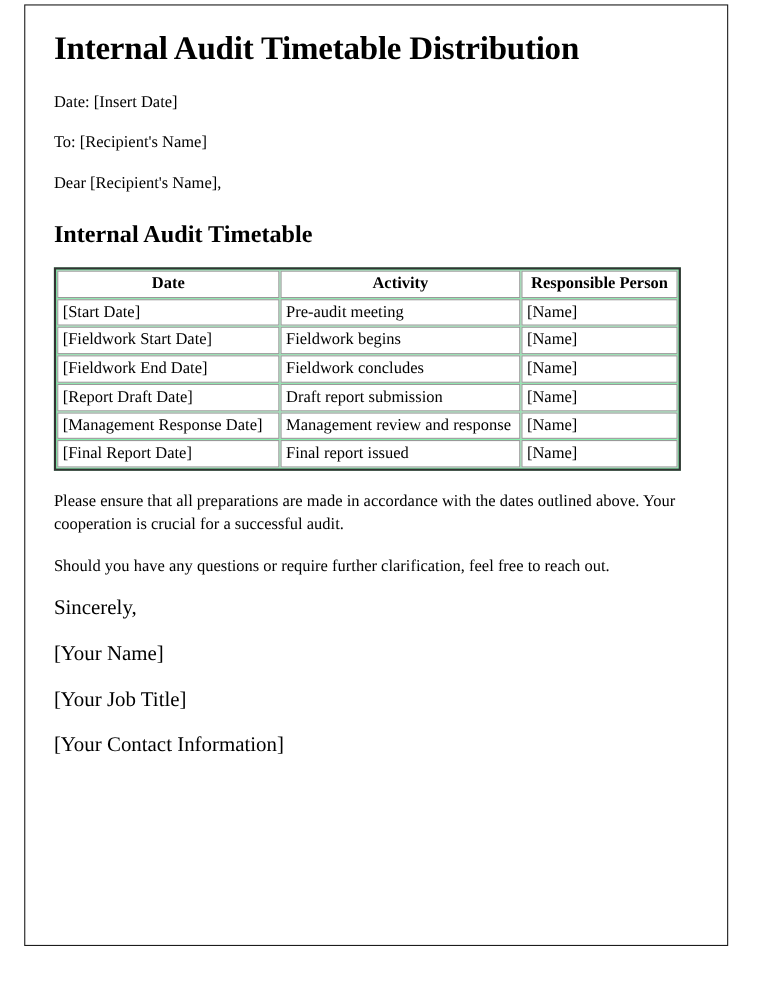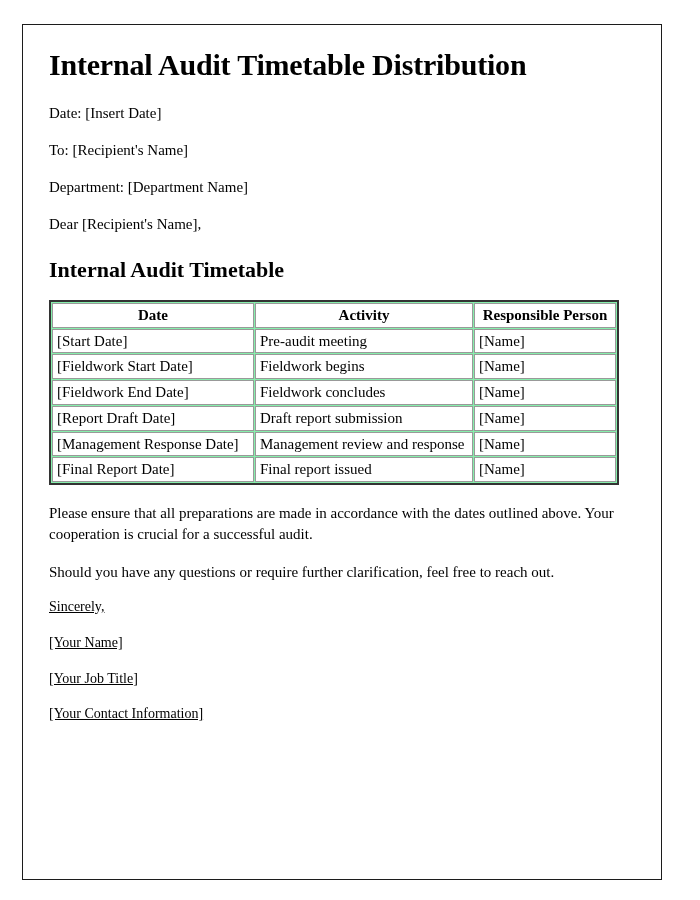--- a/index.html
+++ b/index.html
@@ -10,21 +10,21 @@
   body {
     width: 700px;
     height: 900px;
     font-family: "Liberation Serif", "DejaVu Serif", serif;
     color: #000000;
     overflow: hidden;
   }
   .page-frame {
     position: absolute;
     left: 22px;
-    top: 24px;
+    top: 4px;
     width: 640px;
     height: 856px;
     border: 1.5px solid #1c1c1c;
     box-sizing: border-box;
     background: #ffffff;
   }
   .page-inner {
     padding: 22px 26px 0 26px;
   }
   .doc-title {
@@ -78,37 +78,35 @@
   }
   col.c-date { width: 202px; }
   col.c-activity { width: 218px; }
   col.c-person { width: 142px; }
   .closing-par {
     font-size: 15px;
     line-height: 1.42;
     margin: 0 0 16px 0;
   }
   .sign-line {
-    font-size: 14px;
+    font-size: 19px;
     line-height: 1.2;
     margin: 0 0 19px 0;
-    text-decoration: underline;
   }
 </style>
 </head>
 <body>
 
 <div class="page-frame">
   <div class="page-inner">
 
     <h1 class="doc-title">Internal Audit Timetable Distribution</h1>
 
     <p class="meta-line">Date: [Insert Date]</p>
     <p class="meta-line">To: [Recipient's Name]</p>
-    <p class="meta-line">Department: [Department Name]</p>
 
     <p class="meta-line">Dear [Recipient's Name],</p>
 
 
     <h2 class="section-heading">Internal Audit Timetable</h2>
 
     <table class="timetable">
       <colgroup>
         <col class="c-date">
         <col class="c-activity">

